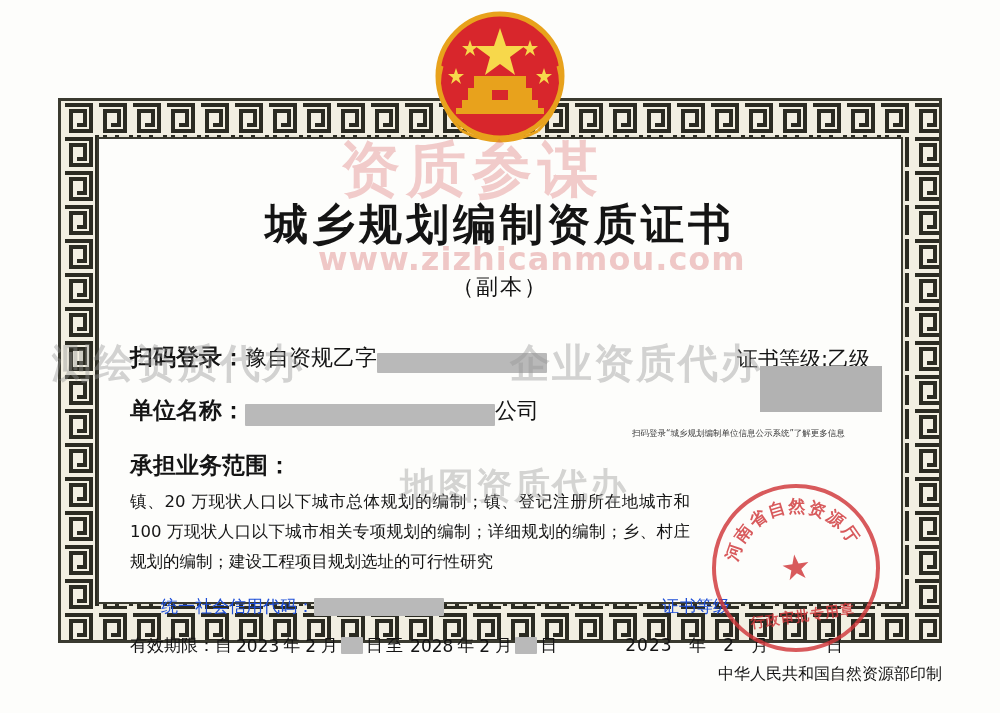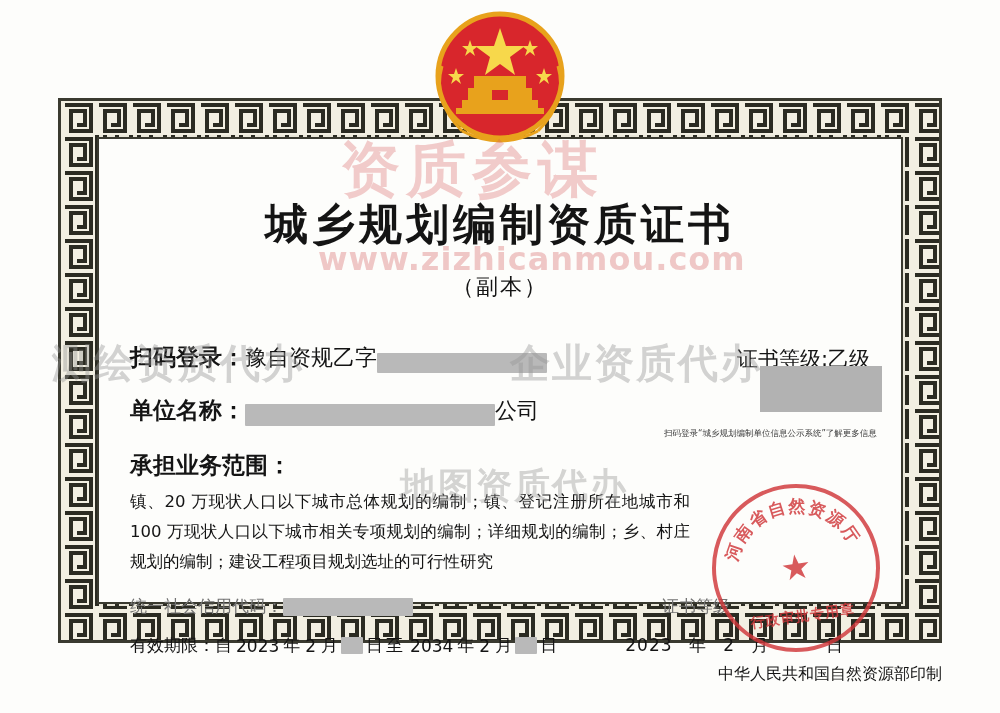--- a/index.html
+++ b/index.html
@@ -133,21 +133,22 @@
     width: 560px;
     text-align: justify;
   }
 
   .bottom-row {
     display: flex;
     align-items: center;
     margin-top: 18px;
     font-family: "DejaVu Sans", sans-serif;
     font-size: 17px;
-    color: #737373;
+    color: #1d4ed8;
+    margin-left: 31px;
   }
   .bottom-row .right {
     margin-left: auto;
     padding-right: 140px;
   }
   .valid-row {
     display: flex;
     align-items: center;
     margin-top: 16px;
     font-family: "DejaVu Sans", sans-serif;
@@ -155,21 +156,21 @@
     color: #141414;
   }
   .valid-row .date-right {
     margin-left: auto;
     padding-right: 26px;
     letter-spacing: 1px;
   }
 
   .qr-note {
     position: absolute;
-    left: 664px;
+    left: 632px;
     top: 428px;
     font-family: "DejaVu Sans", sans-serif;
     font-size: 8.5px;
     color: #3d3d3d;
     z-index: 5;
     white-space: nowrap;
   }
 
   
   .seal {
@@ -333,21 +334,21 @@
 
     <div class="valid-row">
       <span>有效期限：自</span>
       <span style="padding:0 4px;">2023</span>
       <span>年</span>
       <span style="padding:0 5px;">2</span>
       <span>月</span>
       <span class="redact rd-e" style="margin:0 3px;"></span>
       <span>日</span>
       <span style="padding:0 3px;">至</span>
-      <span style="padding:0 4px;">2034</span>
+      <span style="padding:0 4px;">2028</span>
       <span>年</span>
       <span style="padding:0 5px;">2</span>
       <span>月</span>
       <span class="redact rd-e" style="margin:0 3px;"></span>
       <span>日</span>
 
       <span class="date-right">
         <span>2023</span>
         <span style="padding:0 10px;">年</span>
         <span>2</span>

